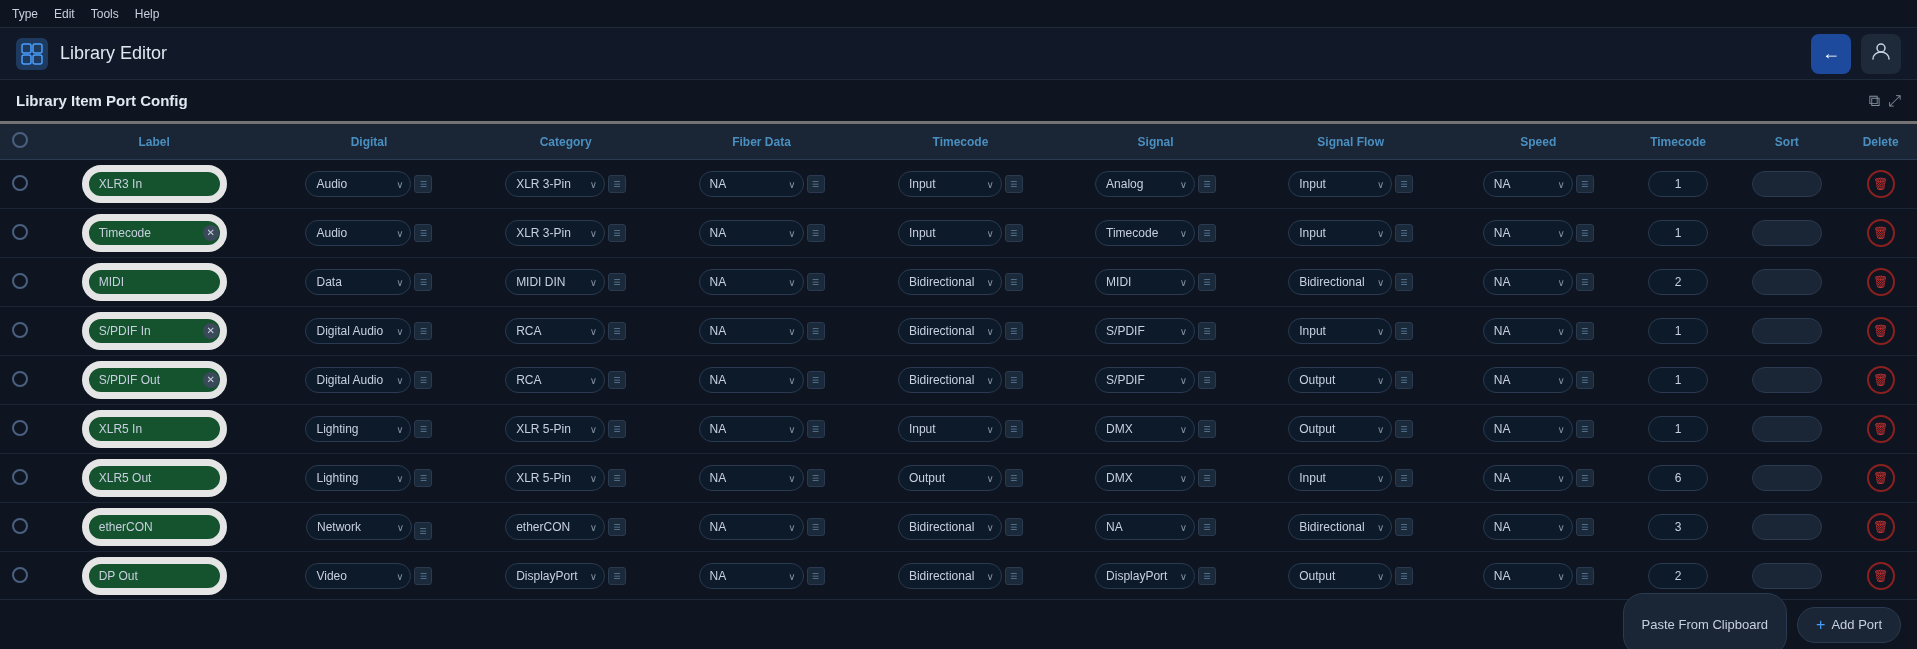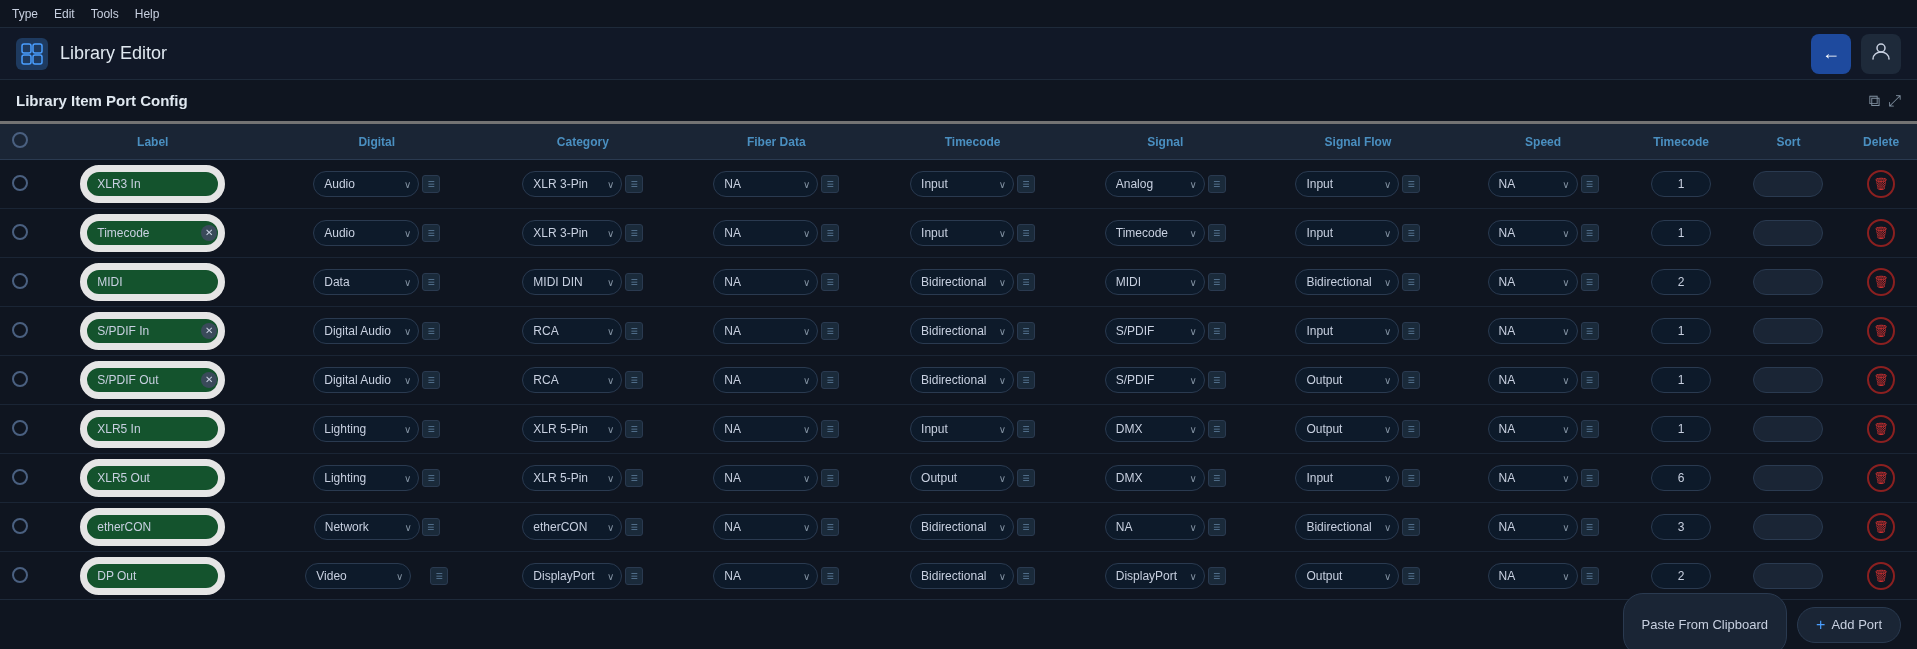--- a/index.html
+++ b/index.html
@@ -728,21 +728,21 @@
             </div></td>
           <td><input class="quantity-input" value="6" style=""></td>
           <td><input class="sort-input" value="" style=""></td>
           <td><button class="delete-btn">🗑</button></td>
         </tr>
         <tr>
           <td><div class="row-radio"></div></td>
           <td><div class="label-wrapper">
               <input class="label-input" value="etherCON" style="">
             </div></td>
-          <td><div style="display: inline-flex; align-items: center; gap: 2px;">
+          <td><div style="display: inline-flex; align-items: flex-end; gap: 2px;">
               <div class="dropdown-wrapper">
                 <select><option value="Audio">Audio</option><option value="Data">Data</option><option value="Digital Audio">Digital Audio</option><option value="Lighting">Lighting</option><option value="Network" selected="">Network</option><option value="Video">Video</option></select>
               </div>
               <div class="list-icon">☰</div>
             </div></td>
           <td><div style="display: inline-flex; align-items: center; gap: 3px;">
               <div class="dropdown-wrapper">
                 <select><option value="XLR 3-Pin">XLR 3-Pin</option><option value="XLR 5-Pin">XLR 5-Pin</option><option value="MIDI DIN">MIDI DIN</option><option value="RCA">RCA</option><option value="etherCON" selected="">etherCON</option><option value="DisplayPort">DisplayPort</option></select>
               </div>
               <div class="list-icon">☰</div>
@@ -779,21 +779,21 @@
             </div></td>
           <td><input class="quantity-input" value="3" style=""></td>
           <td><input class="sort-input" value="" style=""></td>
           <td><button class="delete-btn">🗑</button></td>
         </tr>
         <tr>
           <td><div class="row-radio"></div></td>
           <td><div class="label-wrapper">
               <input class="label-input" value="DP Out" style="">
             </div></td>
-          <td><div style="display: inline-flex; align-items: center; gap: 19px;">
+          <td><div style="display: inline-flex; align-items: center; gap: 3px;">
               <div class="dropdown-wrapper">
                 <select><option value="Audio">Audio</option><option value="Data">Data</option><option value="Digital Audio">Digital Audio</option><option value="Lighting">Lighting</option><option value="Network">Network</option><option value="Video" selected="">Video</option></select>
               </div>
               <div class="list-icon">☰</div>
             </div></td>
           <td><div style="display: inline-flex; align-items: center; gap: 3px;">
               <div class="dropdown-wrapper">
                 <select><option value="XLR 3-Pin">XLR 3-Pin</option><option value="XLR 5-Pin">XLR 5-Pin</option><option value="MIDI DIN">MIDI DIN</option><option value="RCA">RCA</option><option value="etherCON">etherCON</option><option value="DisplayPort" selected="">DisplayPort</option></select>
               </div>
               <div class="list-icon">☰</div>

